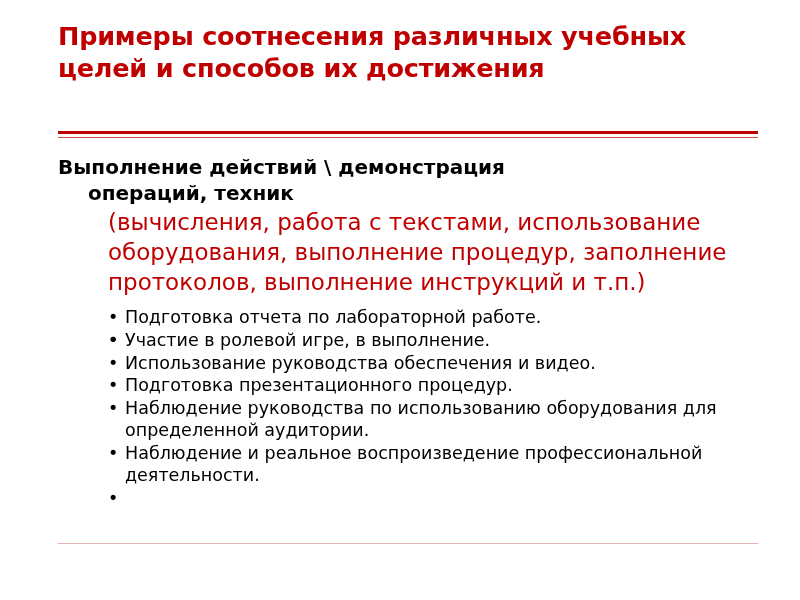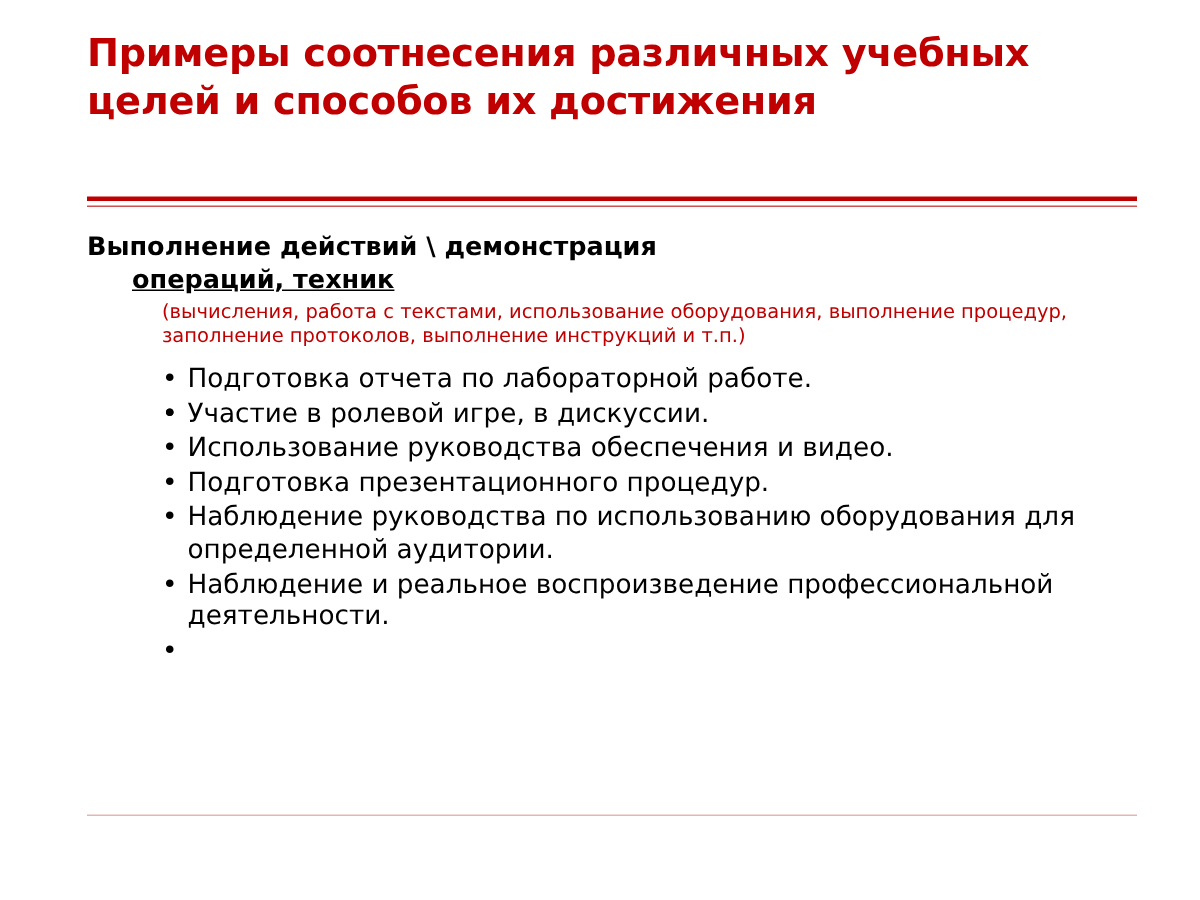--- a/index.html
+++ b/index.html
@@ -44,34 +44,33 @@
     top: 137px;
   }
   .body-block {
     position: absolute;
     left: 58px;
     top: 155px;
     width: 700px;
     color: #000000;
   }
   .lead {
-    font-size: 17px;
+    font-size: 20px;
     font-weight: bold;
     line-height: 1.28;
     margin: 0 0 1px 0;
     padding-left: 0;
     text-indent: 0;
   }
   .lead .wrap {
     display: block;
     padding-left: 30px;
-    text-decoration: underline;
   }
   .paren {
-    font-size: 13px;
+    font-size: 23px;
     line-height: 1.3;
     color: #C00000;
     margin: 2px 0 0 0;
     padding-left: 50px;
     width: 640px;
   }
   .bullets {
     margin: 9px 0 0 0;
     padding: 0 0 0 50px;
     list-style: none;
@@ -116,21 +115,21 @@
     <p class="lead">
       <span>Выполнение действий \ демонстрация</span>
       <span class="wrap">операций, техник</span>
     </p>
 
     <p class="paren">(вычисления, работа с текстами, использование оборудования, выполнение процедур, заполнение протоколов, выполнение инструкций и т.п.)</p>
 
     <ul class="bullets">
       <li><span class="dot">•</span><span>Подготовка отчета по лабораторной работе.</span></li>
       <li><span class="dot">•</span></li>
-      <li><span class="dot">•</span><span>Участие в ролевой игре, в дискуссии.</span></li>
+      <li><span class="dot">•</span><span>Участие в ролевой игре, в выполнение.</span></li>
       <li><span class="dot">•</span><span>Использование руководства обеспечения и видео.</span></li>
       <li><span class="dot">•</span><span>Подготовка презентационного процедур.</span></li>
       <li><span class="dot">•</span><span>Наблюдение руководства по использованию оборудования для определенной аудитории.</span></li>
       <li><span class="dot">•</span><span>Наблюдение и реальное воспроизведение профессиональной деятельности.</span></li>
       <li><span class="dot">•</span></li>
     </ul>
 
   </div>
 
   <div class="bottom-rule"></div>

